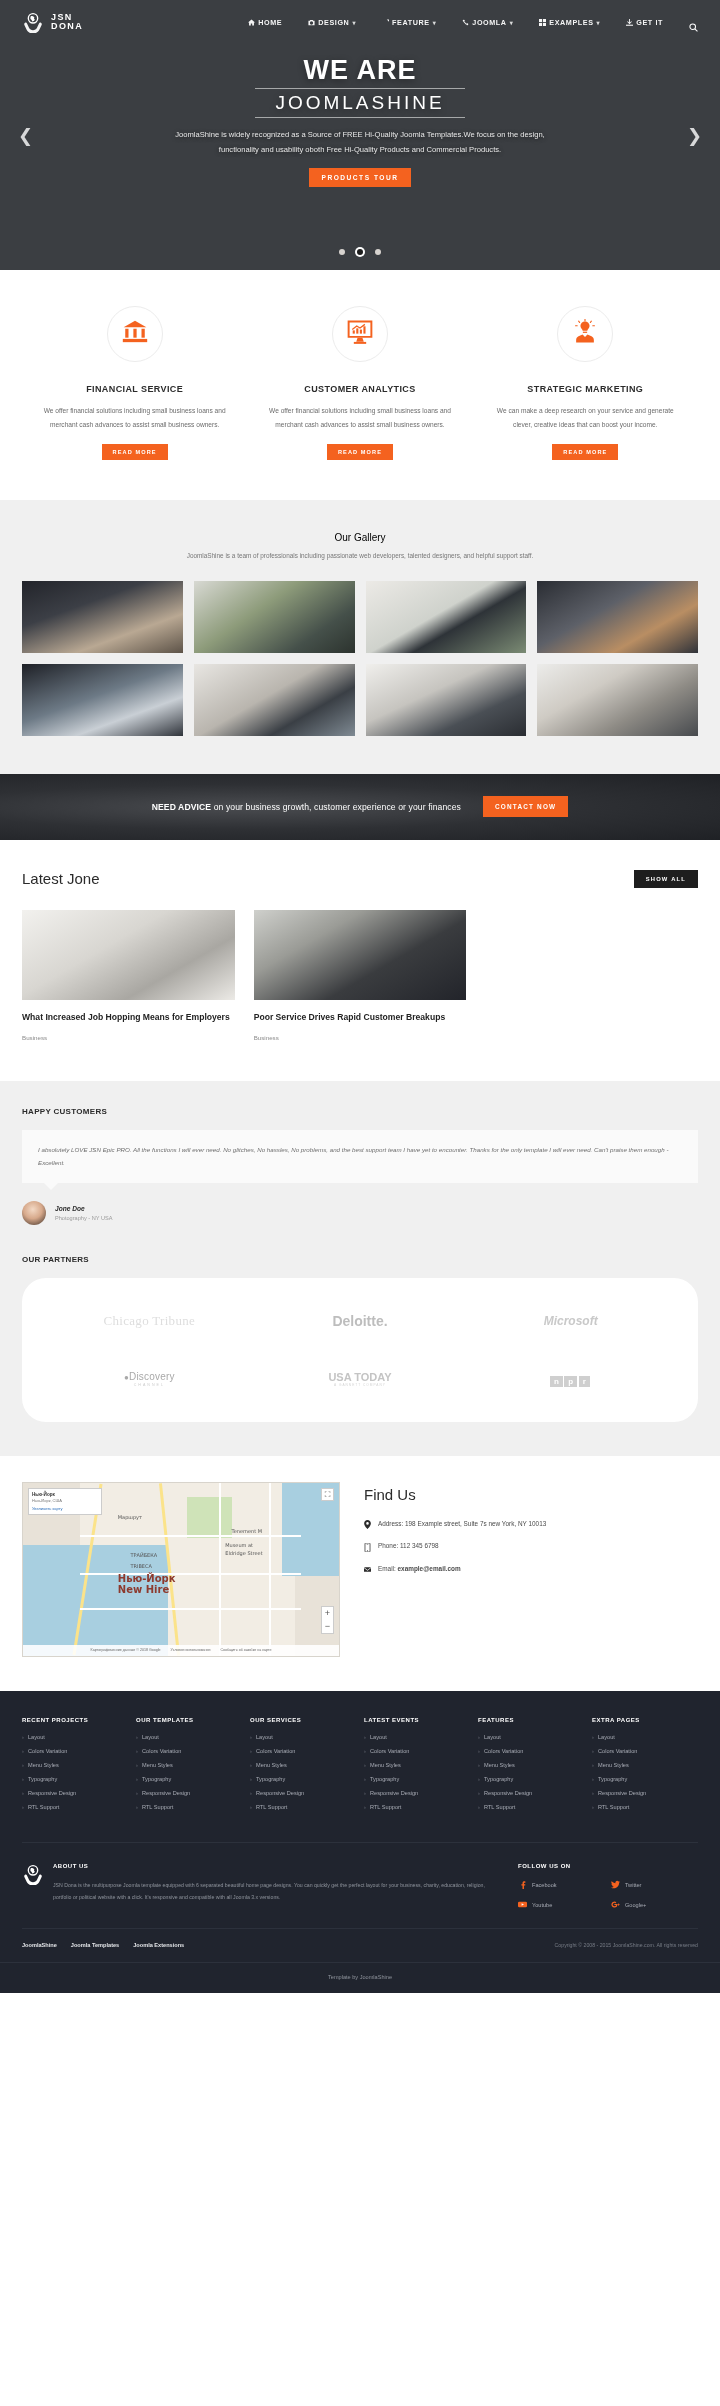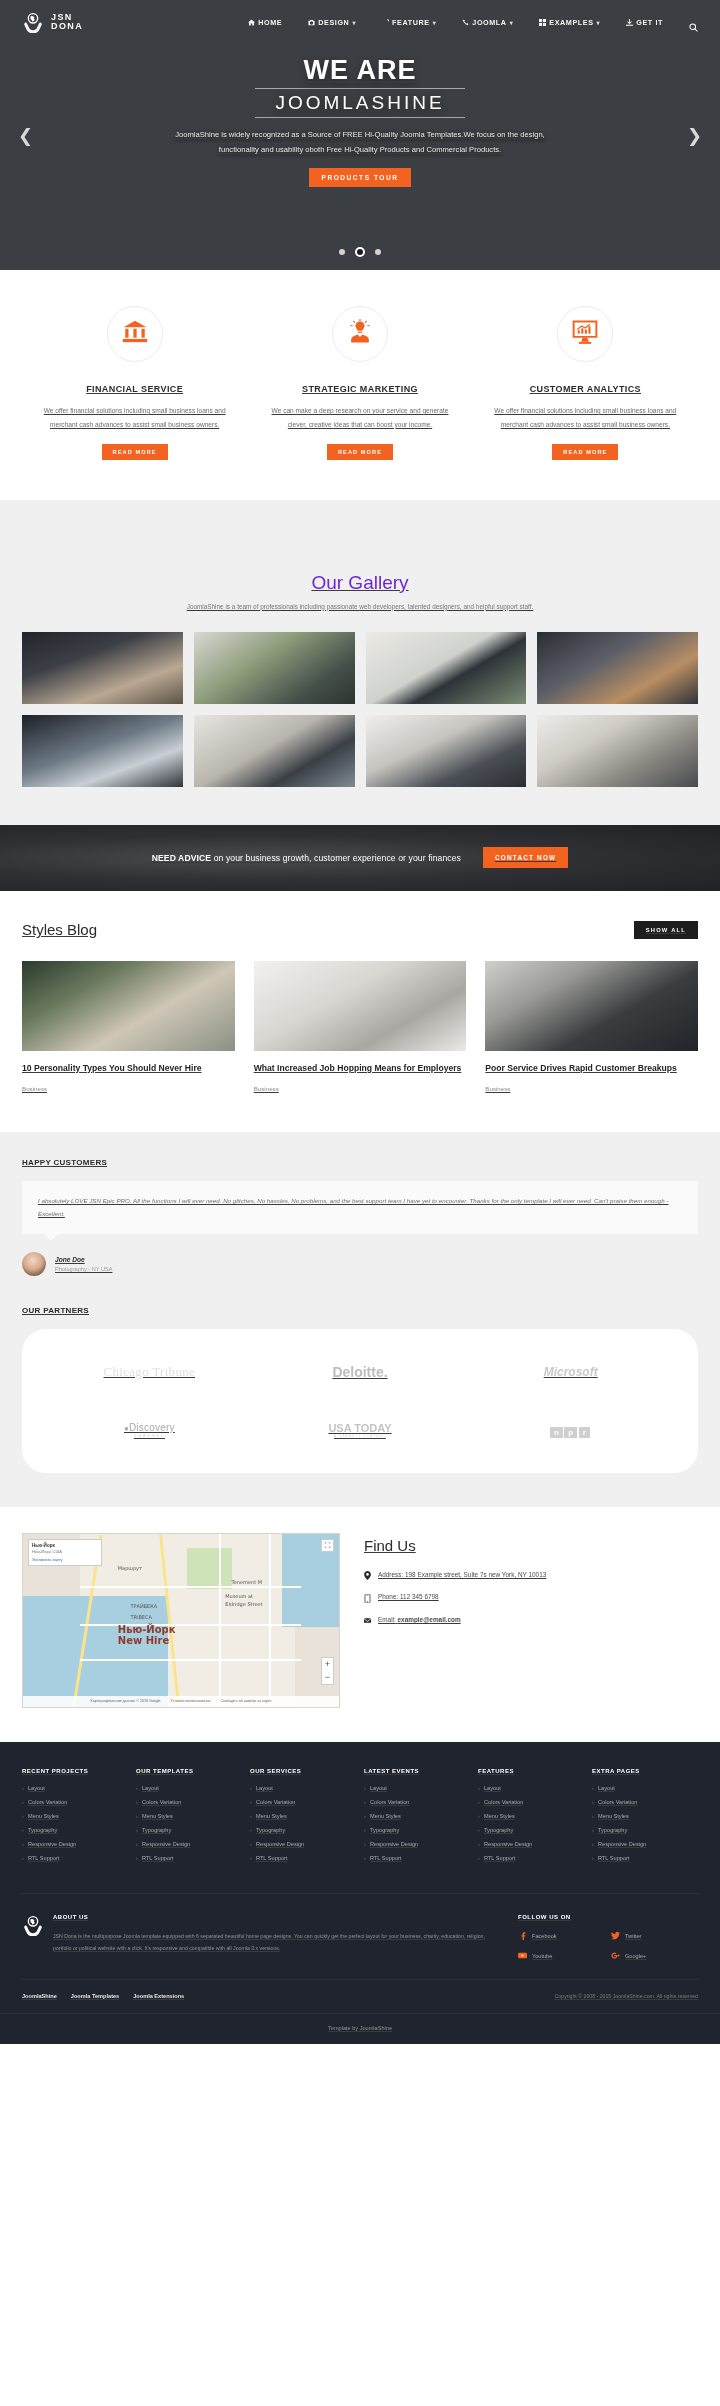--- a/index.html
+++ b/index.html
@@ -3,21 +3,21 @@
 <meta charset="utf-8">
 <style>
   * { margin:0; padding:0; box-sizing:border-box; }
   html,body { width:720px; }
   body {
     font-family:"Liberation Sans", sans-serif;
     background:#ffffff;
     color:#3a3a3a;
     -webkit-font-smoothing:antialiased;
   }
-  .wrap { width:720px; margin:0 auto; position:relative;text-decoration:underline; }
+  .wrap { width:720px; margin:0 auto; position:relative; }
 
   
   .hero {
     position:relative; height:270px; overflow:hidden;
     background:
       radial-gradient(circle at 78% 18%, #caa98c 0%, rgba(202,169,140,0) 34%),
       radial-gradient(circle at 92% 60%, #d8bda0 0%, rgba(216,189,160,0) 30%),
       radial-gradient(circle at 58% 88%, #8a5a32 0%, rgba(138,90,50,0) 42%),
       radial-gradient(circle at 18% 45%, #6d7175 0%, rgba(109,113,117,0) 55%),
       linear-gradient(130deg,#6b6f73 0%,#55585c 28%,#40434a 52%,#6e4a2c 78%,#9c seventy 100%),
@@ -81,21 +81,21 @@
   .svc-ring svg { width:26px; height:26px; fill:#f4621f; }
   .svc-title { font-size:9px; font-weight:bold; letter-spacing:.4px; color:#2b2b2b; margin-bottom:10px; }
   .svc-desc { font-size:6.6px; line-height:2.1; color:#6c6c6c; }
   .btn-sm {
     display:inline-block; background:#f4621f; color:#fff; font-size:5.6px; font-weight:bold;
     letter-spacing:1.1px; padding:5px 11px; margin-top:12px; cursor:pointer;
   }
 
   
   .gallery { background:#f0f0f0; padding:32px 22px 38px; }
-  .sec-title { text-align:center; font-size:19px; font-weight:400; color:#6d28d9;margin-top:40px; }
+  .sec-title { text-align:center; font-size:10px; font-weight:400; color:#000000; }
   .sec-sub { text-align:center; font-size:6.4px; color:#777; margin-top:9px; margin-bottom:22px; }
   .grid { display:grid; grid-template-columns:repeat(4,1fr); gap:11px; }
   .gcell { height:72px; background:#cfcfcf; position:relative; overflow:hidden; cursor:pointer; }
   .g1{background:linear-gradient(160deg,#22242a 0%,#3c3f46 35%,#b9a893 70%,#5d5348 100%);}
   .g2{background:linear-gradient(145deg,#d8d9d3 0%,#8d9b7a 40%,#45504a 75%,#2c332e 100%);}
   .g3{background:linear-gradient(150deg,#eceae6 0%,#cfd2cc 45%,#2e3338 60%,#7b8b74 100%);}
   .g4{background:linear-gradient(150deg,#2a2d33 0%,#5d6068 40%,#b98e63 70%,#30333a 100%);}
   .g5{background:linear-gradient(160deg,#1e2026 0%,#6d7a86 45%,#c9cfd5 70%,#30343b 100%);}
   .g6{background:linear-gradient(150deg,#e8e6e2 0%,#b9b5ae 45%,#3a3f45 70%,#7f8a93 100%);}
   .g7{background:linear-gradient(155deg,#f0efec 0%,#c6c4bf 40%,#4a4f55 70%,#2a2d32 100%);}
@@ -363,48 +363,48 @@
         </span>
       </div>
       <div class="svc-title">FINANCIAL SERVICE</div>
       <div class="svc-desc">We offer financial solutions including small business loans and merchant cash advances to assist small business owners.</div>
       <div class="btn-sm">READ MORE</div>
     </div>
     <div class="svc">
       <div class="svc-ring">
         <span>
           <svg viewBox="0 0 32 32">
-              <path d="M16 3c3.2 0 5.6 2.4 5.6 5.4 0 2-1 3.2-1.9 4.2-.5.6-.8 1-.8 1.8h-5.8c0-.8-.3-1.2-.8-1.8-.9-1-1.9-2.2-1.9-4.2C10.4 5.4 12.8 3 16 3z"></path>
-              <rect x="13.4" y="15.6" width="5.2" height="1.5"></rect>
-              <path d="M13 19l3 3 3-3 5 2.3c1.8.8 2.9 2.6 2.9 4.6V29H5.1v-3.1c0-2 1.1-3.8 2.9-4.6z"></path>
-              <path d="M16 0.5v2M8.2 2.6l1.2 1.7M23.8 2.6l-1.2 1.7M4.4 8.3h2M25.6 8.3h2" stroke="#f4621f" stroke-width="1.4" stroke-linecap="round"></path>
-            </svg>
-        </span>
-      </div>
-      <div class="svc-title">STRATEGIC MARKETING</div>
-      <div class="svc-desc">We can make a deep research on your service and generate clever, creative ideas that can boost your income.</div>
-      <div class="btn-sm">READ MORE</div>
-    </div>
-    <div class="svc">
-      <div class="svc-ring">
-        <span>
-          <svg viewBox="0 0 32 32">
               <path d="M2 3h28v19H2z" fill="none" stroke="#f4621f" stroke-width="2.4"></path>
               <rect x="7" y="14" width="2.6" height="4"></rect>
               <rect x="11.4" y="11.5" width="2.6" height="6.5"></rect>
               <rect x="15.8" y="13" width="2.6" height="5"></rect>
               <rect x="20.2" y="9" width="2.6" height="9"></rect>
               <path d="M6.5 13 12 8.6l4 2.4 6-4.4" fill="none" stroke="#f4621f" stroke-width="1.6"></path>
               <path d="M13 23h6l1.6 5H11.4z"></path>
               <rect x="8.4" y="28.2" width="15.2" height="2.4"></rect>
             </svg>
         </span>
       </div>
       <div class="svc-title">CUSTOMER ANALYTICS</div>
       <div class="svc-desc">We offer financial solutions including small business loans and merchant cash advances to assist small business owners.</div>
+      <div class="btn-sm">READ MORE</div>
+    </div>
+    <div class="svc">
+      <div class="svc-ring">
+        <span>
+          <svg viewBox="0 0 32 32">
+              <path d="M16 3c3.2 0 5.6 2.4 5.6 5.4 0 2-1 3.2-1.9 4.2-.5.6-.8 1-.8 1.8h-5.8c0-.8-.3-1.2-.8-1.8-.9-1-1.9-2.2-1.9-4.2C10.4 5.4 12.8 3 16 3z"></path>
+              <rect x="13.4" y="15.6" width="5.2" height="1.5"></rect>
+              <path d="M13 19l3 3 3-3 5 2.3c1.8.8 2.9 2.6 2.9 4.6V29H5.1v-3.1c0-2 1.1-3.8 2.9-4.6z"></path>
+              <path d="M16 0.5v2M8.2 2.6l1.2 1.7M23.8 2.6l-1.2 1.7M4.4 8.3h2M25.6 8.3h2" stroke="#f4621f" stroke-width="1.4" stroke-linecap="round"></path>
+            </svg>
+        </span>
+      </div>
+      <div class="svc-title">STRATEGIC MARKETING</div>
+      <div class="svc-desc">We can make a deep research on your service and generate clever, creative ideas that can boost your income.</div>
       <div class="btn-sm">READ MORE</div>
     </div>
   </div>
 
   <div class="gallery">
     <div class="sec-title">Our Gallery</div>
     <div class="sec-sub">JoomlaShine is a team of professionals including passionate web developers, talented designers, and helpful support staff.</div>
     <div class="grid">
       <div class="gcell g1"></div>
       <div class="gcell g2"></div>
@@ -419,29 +419,24 @@
 
   <div class="cta">
     <div class="cta-txt">
       <b>NEED ADVICE</b><span> on your business growth, customer experience or your finances</span>
     </div>
     <div class="btn-cta">CONTACT NOW</div>
   </div>
 
   <div class="blog">
     <div class="blog-head">
-      <div class="blog-h">Styles Blog</div>
+      <div class="blog-h">Latest Jone</div>
       <div class="btn-dark">SHOW ALL</div>
     </div>
     <div class="posts">
-      <div>
-        <div class="post-img p1"></div>
-        <div class="post-title">10 Personality Types You Should Never Hire</div>
-        <div class="post-cat">Business</div>
-      </div>
       <div>
         <div class="post-img p3"></div>
         <div class="post-title">What Increased Job Hopping Means for Employers</div>
         <div class="post-cat">Business</div>
       </div>
       <div>
         <div class="post-img p2"></div>
         <div class="post-title">Poor Service Drives Rapid Customer Breakups</div>
         <div class="post-cat">Business</div>
       </div>

